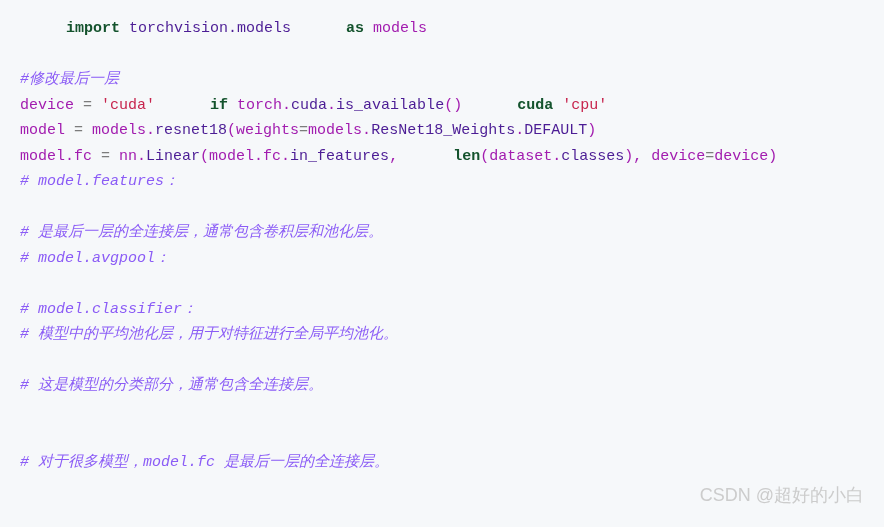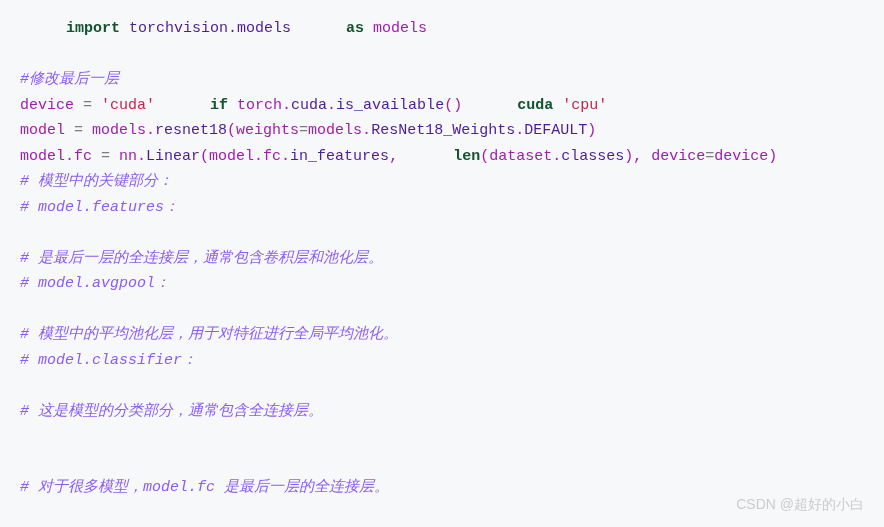--- a/index.html
+++ b/index.html
@@ -23,46 +23,45 @@
       color: #24292e;
     }
     .kw { color: #14532d; font-weight: bold; margin-left: 46px; }
     .ns { color: #4c1d95; }
     .str { color: #c7254e; text-align: right; }
     .op { color: #7c7c7c; }
     .comment { color: #8b5cf6; font-style: italic; }
     .plain { color: #a21caf; }
     .watermark {
       position: absolute;
-      bottom: 10px;
+      bottom: 16px;
       right: 20px;
       color: #cccccc;
       font-family: sans-serif;
-      font-size: 14px;
+      font-size: 18px;
       font-style: normal;
     }
   </style>
 </head>
 <body>
 
 <div>
   <div class="code-line"><span class="kw">import</span><span class="plain"> </span><span class="ns">torchvision.models</span><span class="plain"> </span><span class="kw">as</span><span class="plain"> </span><span class="plain">models</span></div>
   <div class="code-line">&nbsp;</div>
   <div class="code-line comment">#修改最后一层</div>
   <div class="code-line"><span class="plain">device</span><span class="op"> = </span><span class="str">'cuda'</span><span class="kw"> if </span><span class="plain">torch.</span><span class="ns">cuda</span><span class="plain">.</span><span class="ns">is_available</span><span class="plain">()</span><span class="kw"> cuda </span><span class="str">'cpu'</span></div>
   <div class="code-line"><span class="plain">model</span><span class="op"> = </span><span class="plain">models.</span><span class="ns">resnet18</span><span class="plain">(</span><span class="plain">weights</span><span class="op">=</span><span class="plain">models.</span><span class="ns">ResNet18_Weights</span><span class="plain">.</span><span class="ns">DEFAULT</span><span class="plain">)</span></div>
   <div class="code-line"><span class="plain">model.fc</span><span class="op"> = </span><span class="plain">nn.</span><span class="ns">Linear</span><span class="plain">(</span><span class="plain">model.fc.</span><span class="ns">in_features</span><span class="plain">, </span><span class="kw">len</span><span class="plain">(</span><span class="plain">dataset.</span><span class="ns">classes</span><span class="plain">)</span><span class="plain">, </span><span class="plain">device</span><span class="op">=</span><span class="plain">device</span><span class="plain">)</span></div>
-  <div class="code-line comment"># 模型中的关键部分：</div>
   <div class="code-line comment"># model.features：</div>
   <div class="code-line">&nbsp;</div>
   <div class="code-line comment"># 是最后一层的全连接层，通常包含卷积层和池化层。</div>
   <div class="code-line comment"># model.avgpool：</div>
   <div class="code-line">&nbsp;</div>
+  <div class="code-line comment"># model.classifier：</div>
   <div class="code-line comment"># 模型中的平均池化层，用于对特征进行全局平均池化。</div>
-  <div class="code-line comment"># model.classifier：</div>
   <div class="code-line">&nbsp;</div>
   <div class="code-line comment"># 这是模型的分类部分，通常包含全连接层。</div>
   <div class="code-line">&nbsp;</div>
   <div class="code-line">&nbsp;</div>
   <div class="code-line comment"># 对于很多模型，model.fc 是最后一层的全连接层。</div>
 </div>
 
 <div class="watermark">CSDN @超好的小白</div>
 
 </body></html>

